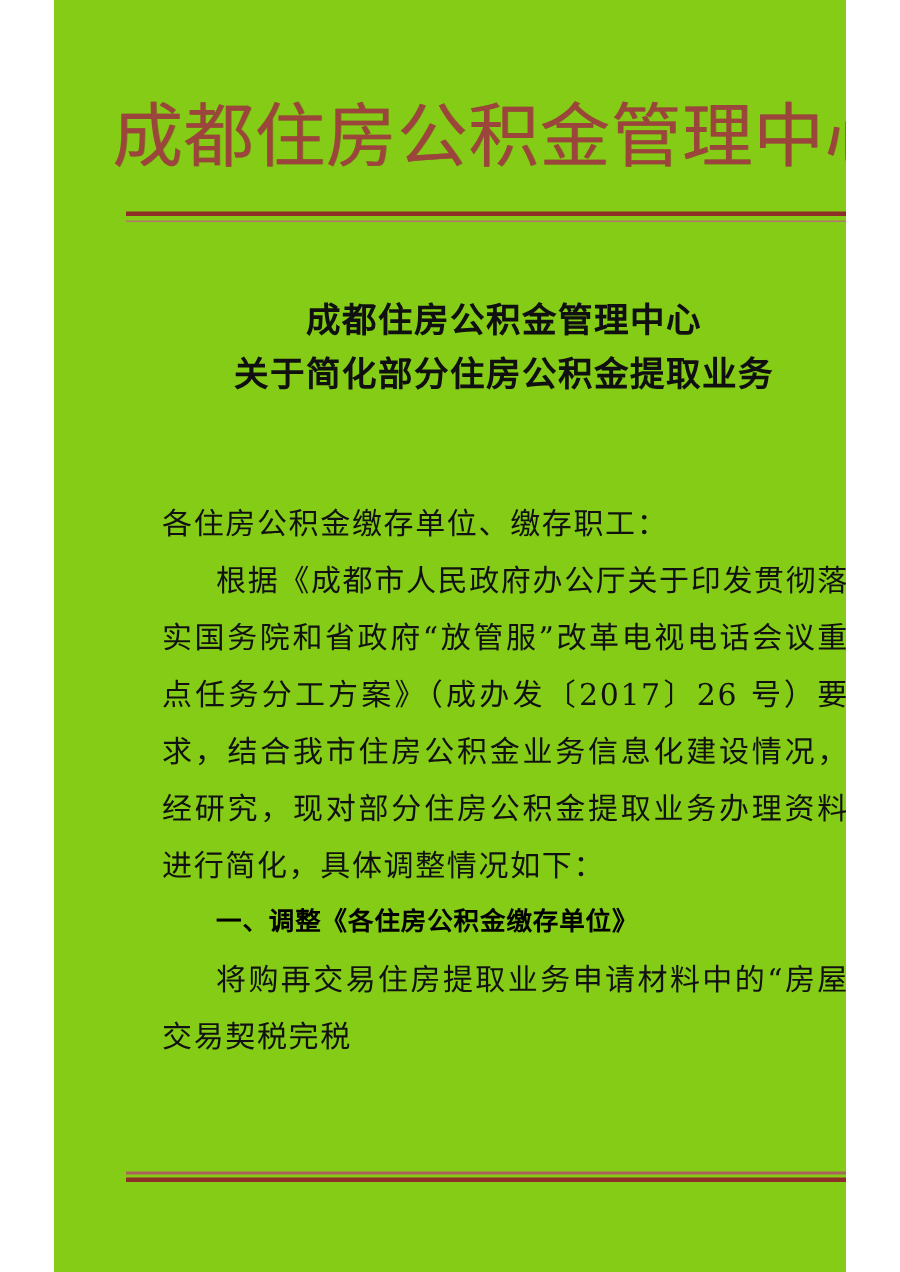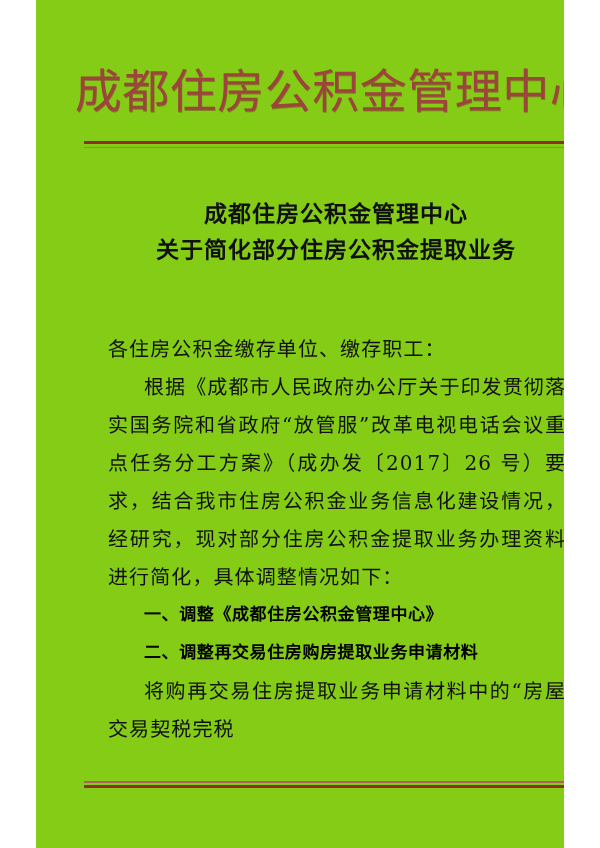--- a/index.html
+++ b/index.html
@@ -161,22 +161,21 @@
   </div>
 
   <div class="doc-title">
     <div class="tline">成都住房公积金管理中心</div>
     <div class="tline">关于简化部分住房公积金提取业务</div>
   </div>
 
   <div class="body-text">
     <p class="para">各住房公积金缴存单位、缴存职工：</p>
     <p class="para indent">根据《成都市人民政府办公厅关于印发贯彻落实国务院和省政府“放管服”改革电视电话会议重点任务分工方案》（成办发〔2017〕26 号）要求，结合我市住房公积金业务信息化建设情况，经研究，现对部分住房公积金提取业务办理资料进行简化，具体调整情况如下：</p>
-    <p class="section-head">一、调整《成都住房公积金管理中心》</p>
-    <p class="section-head">二、调整再交易住房购房提取业务申请材料</p>
+    <p class="section-head">一、调整《各住房公积金缴存单位》</p>
     <p class="para indent">将购再交易住房提取业务申请材料中的“房屋交易契税完税</p>
   </div>
 
   <div class="speck"></div>
 
   <div class="footer-rule">
     <div class="bar-thin"></div>
     <div class="bar-thick"></div>
   </div>
 

